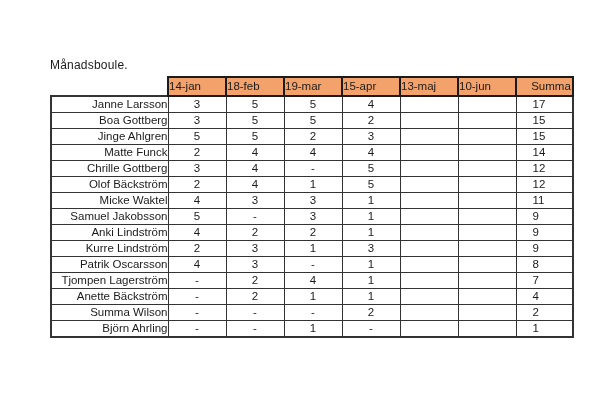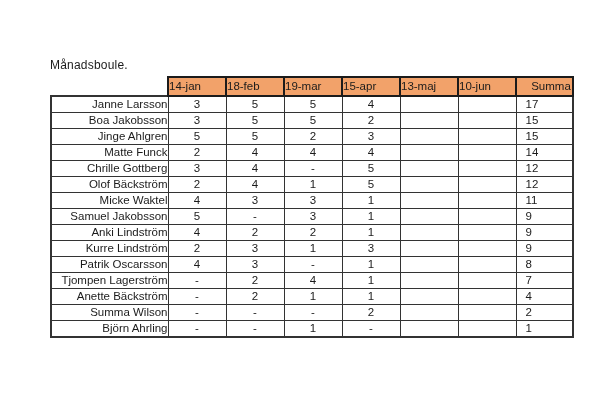--- a/index.html
+++ b/index.html
@@ -61,21 +61,21 @@
   td.name {
     text-align: right;
     padding-left: 4px;
     border-left-width: 2px;
   }
   td.score {
     text-align: center;
   }
   td.sum {
     text-align: left;
-    padding-left: 9px;
+    padding-left: 16px;
     border-right-width: 2px;
   }
   tbody tr:first-child td { border-top-width: 2px; }
   tbody tr:last-child td { border-bottom-width: 2px; }
 </style>
 </head>
 <body>
 
 <div class="page">
   <div class="title">Månadsboule.</div>
@@ -108,21 +108,21 @@
           <td class="name">Janne Larsson</td>
           <td class="score">3</td>
           <td class="score">5</td>
           <td class="score">5</td>
           <td class="score">4</td>
           <td class="score"></td>
           <td class="score"></td>
           <td class="sum">17</td>
         </tr>
         <tr>
-          <td class="name">Boa Jakobsson</td>
+          <td class="name">Boa Gottberg</td>
           <td class="score">3</td>
           <td class="score">5</td>
           <td class="score">5</td>
           <td class="score">2</td>
           <td class="score"></td>
           <td class="score"></td>
           <td class="sum">15</td>
         </tr>
         <tr>
           <td class="name">Jinge Ahlgren</td>

